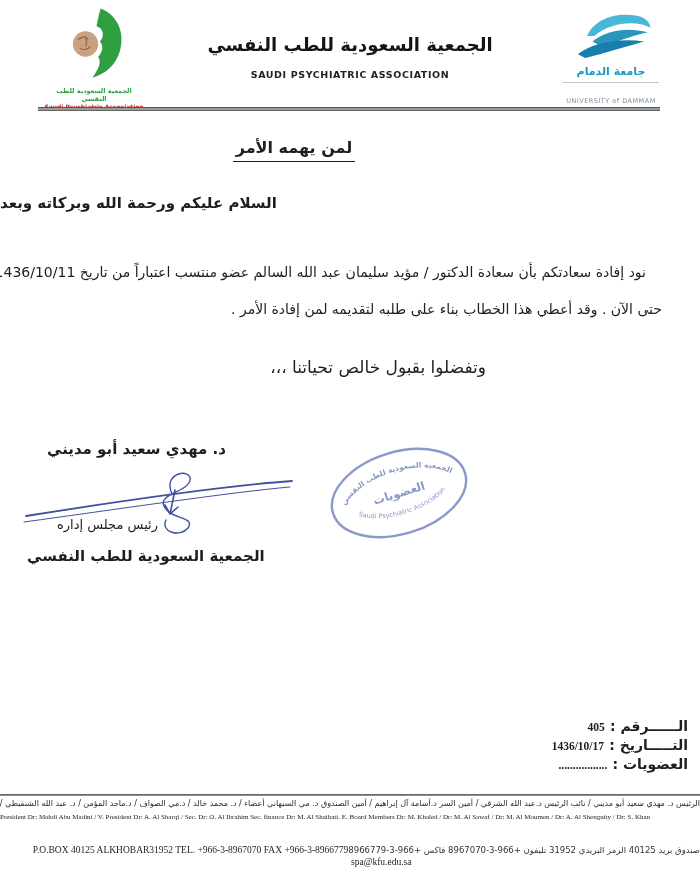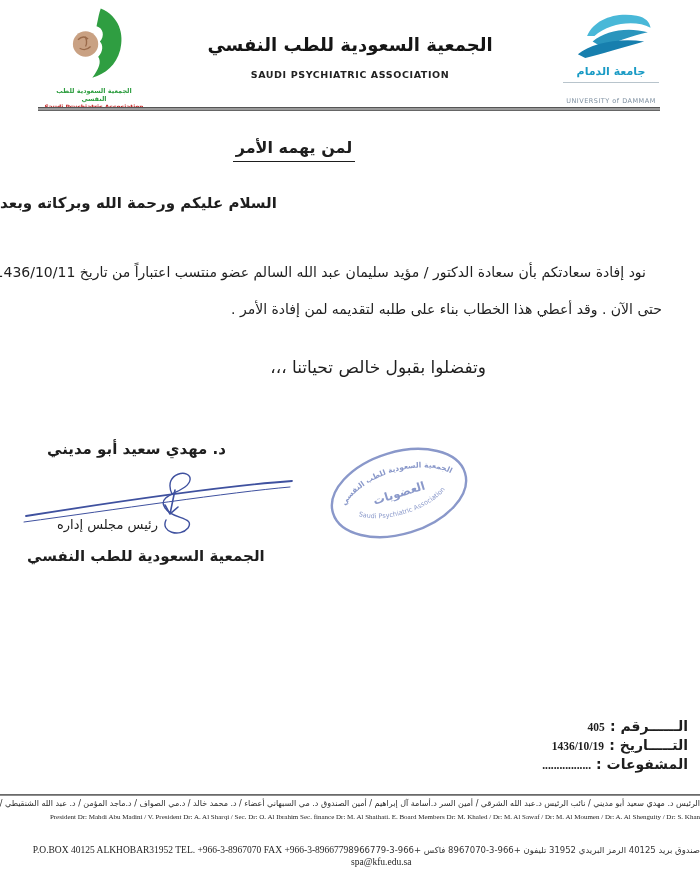--- a/index.html
+++ b/index.html
@@ -40,21 +40,21 @@
   .stamp{left:323px;top:444px;width:152px;height:98px;transform:rotate(-17deg);opacity:.85;}
 
   
   .refblock{right:12px;top:717px;direction:rtl;text-align:right;line-height:17px;}
   .refblock .lbl{font-size:14px;font-weight:bold;text-align:right;}
   .refblock .val{font-size:11.5px;font-weight:bold;font-family:"Liberation Serif", serif;}
 
   
   .footer-rule{left:0;top:794px;width:700px;height:1px;background:#8d8d8d;border-top:1px solid #6a6a6a;}
   .board-ar{left:0;width:700px;top:799px;text-align:center;font-size:8px;color:#2a2a2a;}
-  .board-en{left:0;width:700px;top:813px;text-align:right;font-size:7px;font-family:"Liberation Serif", serif;color:#1c1c1c;}
+  .board-en{left:0;width:700px;top:813px;text-align:left;font-size:7px;font-family:"Liberation Serif", serif;color:#1c1c1c;}
   .contact-row{left:60px;right:0;top:845px;display:flex;justify-content:center;gap:0;align-items:baseline;}
   .contact-en{font-size:9.5px;font-family:"Liberation Serif", serif;}
   .contact-ar{font-size:8.5px;direction:rtl;color:#333;}
   .email{left:351px;top:857px;font-size:9.5px;font-family:"Liberation Serif", serif;}
 </style>
 </head>
 <body>
 
 <div class="abs spa-logo">
   <svg width="86" height="76" viewBox="0 0 100 90">
@@ -124,24 +124,24 @@
   </text>
 </svg>
 
 <div class="abs refblock">
   <div>
     <span class="lbl">الــــــرقم :</span>
     <span class="val">405</span>
   </div>
   <div>
     <span class="lbl">التـــــاريخ :</span>
-    <span class="val">1436/10/19</span>
+    <span class="val">1436/10/17</span>
   </div>
   <div>
-    <span class="lbl">المشفوعات :</span>
+    <span class="lbl">العضويات :</span>
     <span class="val">.................</span>
   </div>
 </div>
 
 <div class="abs footer-rule"></div>
 
 <div class="abs board-ar ar nowrap">الرئيس   د. مهدي سعيد أبو مديني   /   نائب الرئيس د.عبد الله الشرقي    /    أمين السر  د.أسامة آل إبراهيم   /   أمين الصندوق  د. مي السبهاني     أعضاء  /  د. محمد خالد    /    د.مي الصواف    /    د.ماجد المؤمن   /   د. عبد الله الشنقيطي    /   د. سهيل خان</div>
 <div class="abs board-en nowrap">President  Dr: Mahdi Abu Madini / V. President Dr: A. Al Sharqi / Sec. Dr: O. Al Ibrahim Sec. finance Dr: M. Al Shaihati.  E. Board Members  Dr: M. Khaled / Dr: M. Al Sawaf / Dr: M. Al Moumen /  Dr: A. Al Shenguity /  Dr: S. Khan</div>
 
 <div class="abs contact-row">

